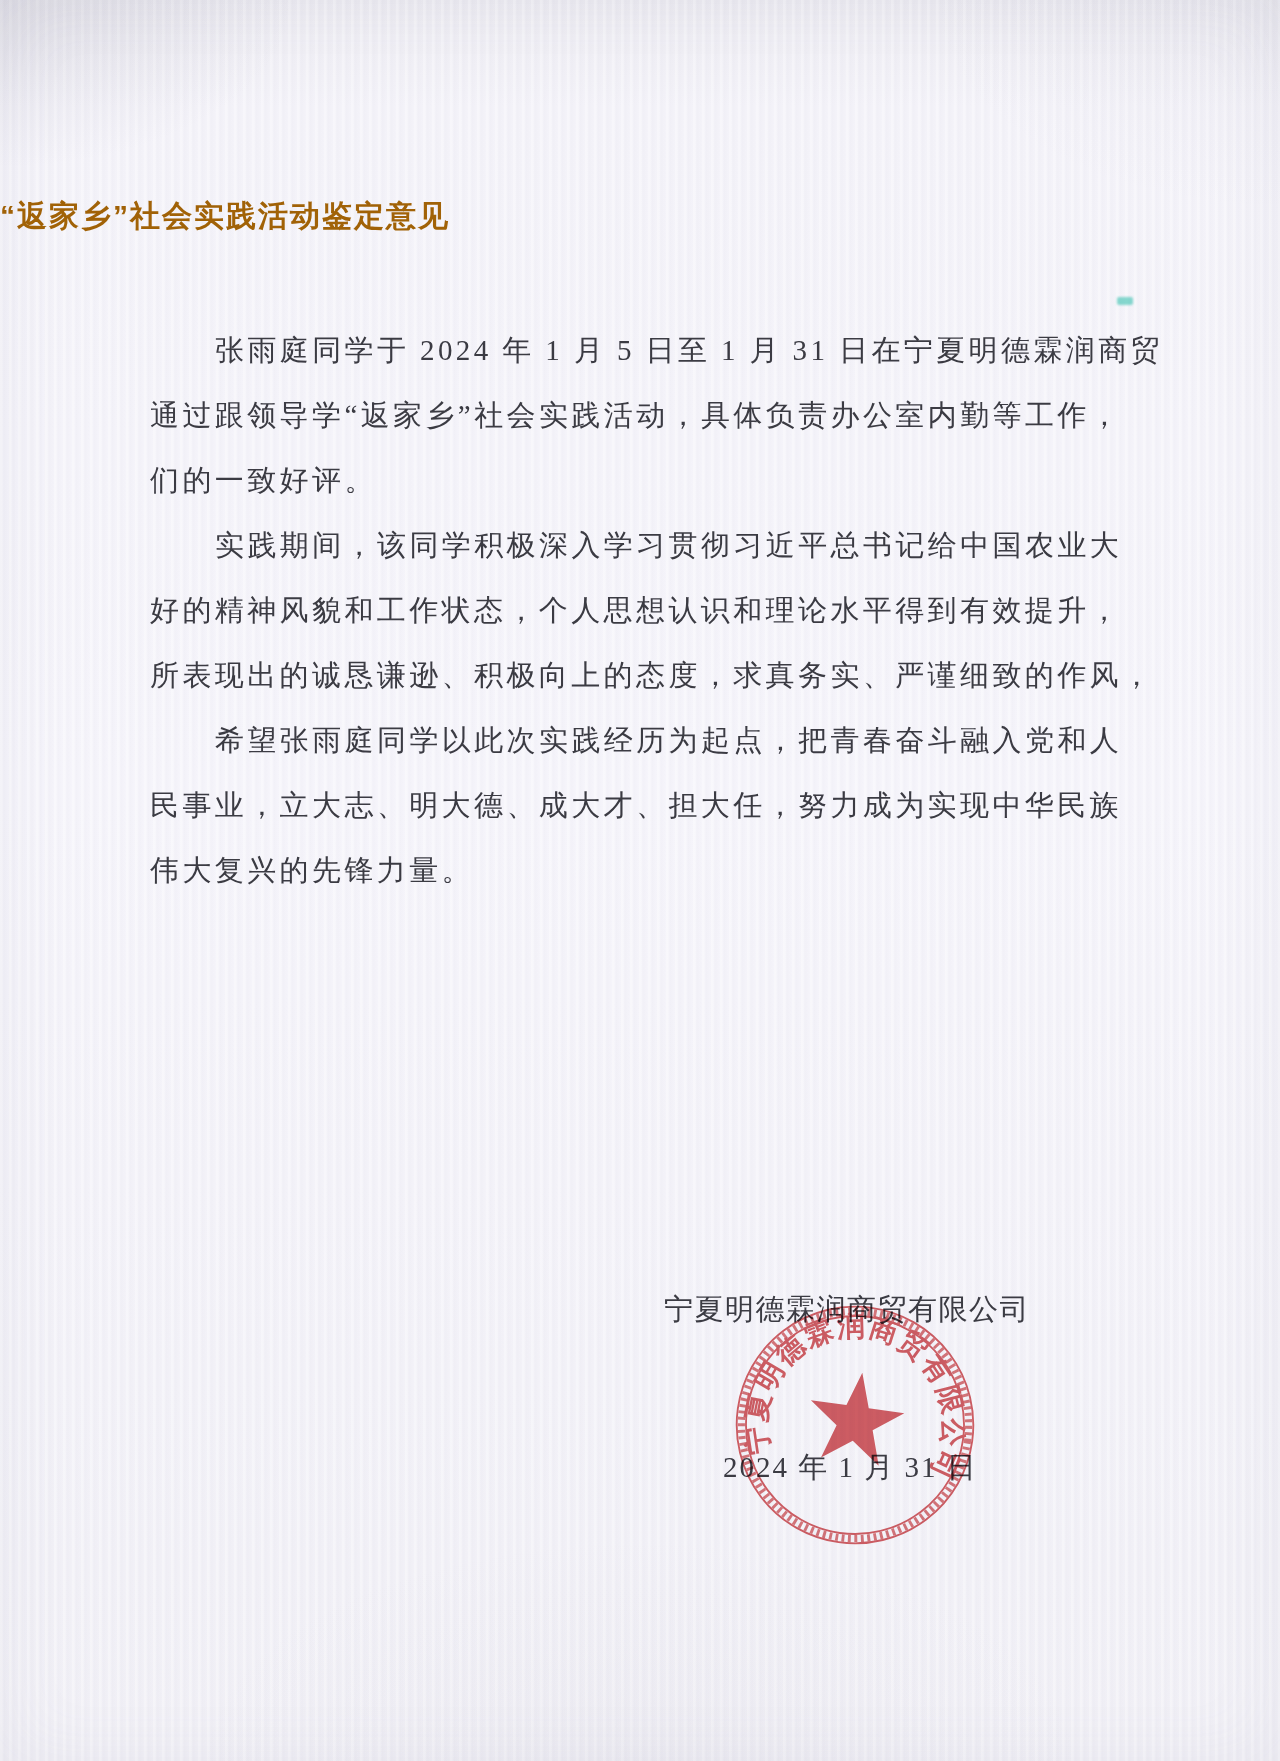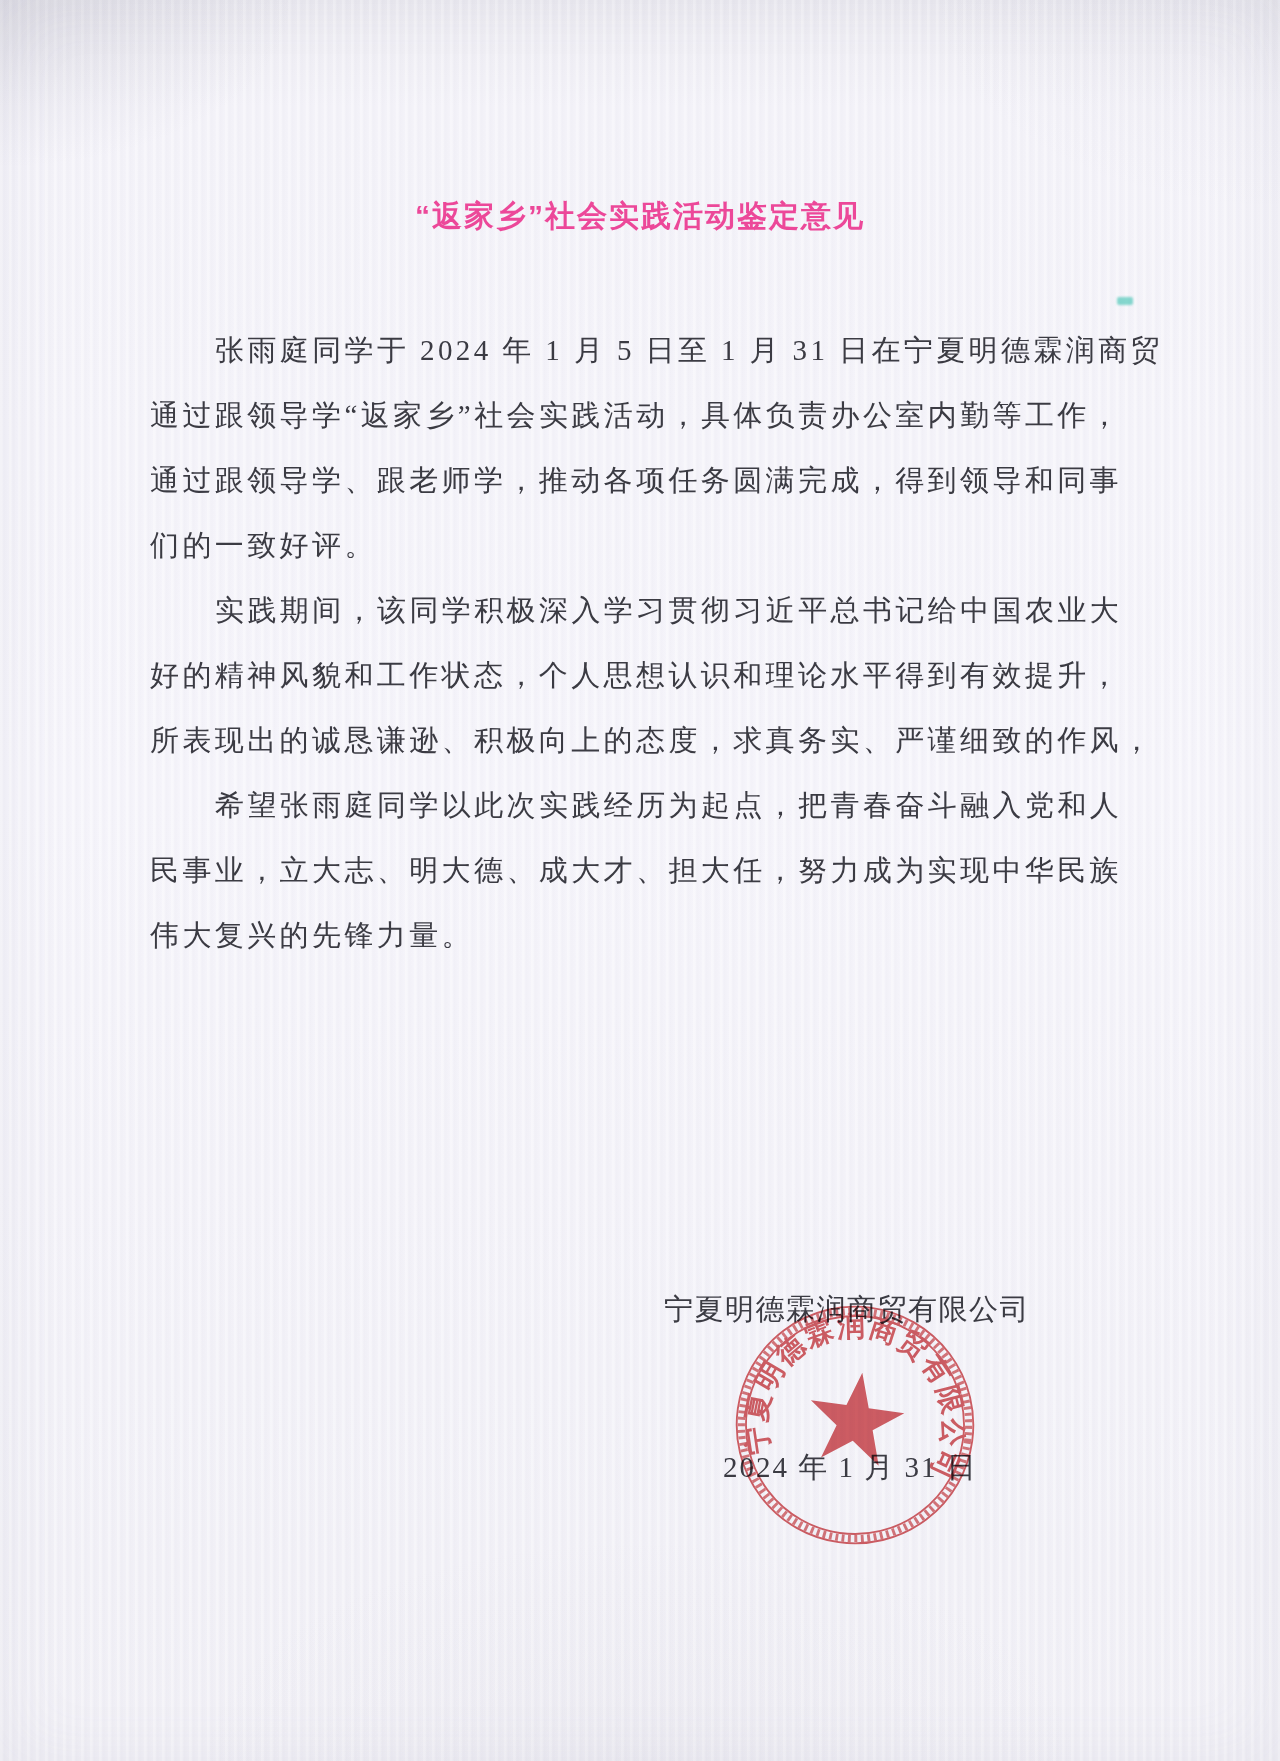--- a/index.html
+++ b/index.html
@@ -31,24 +31,24 @@
   }
   .scan-artifact {
     position: absolute; left: 1117px; top: 297px; width: 16px; height: 8px;
     background: rgba(40,190,170,0.55);
     border-radius: 2px;
     filter: blur(1px);
   }
 
   .title {
     position: absolute; left: 0; right: 0; top: 196px;
-    margin: 0; text-align: center;
+    margin: 0; text-align: left;
     font-family: "Liberation Sans", "DejaVu Sans", sans-serif;
     font-weight: 700; font-size: 30px; letter-spacing: 2px;
-    color: #ec4899;
+    color: #a16207;
   }
 
   .body-text {
     position: absolute; left: 150px; width: 990px; top: 318px;
   }
   .line {
     height: 65px; line-height: 65px;
     font-size: 29px; letter-spacing: 3.4px;
     white-space: nowrap;
     color: #3b3b43;
@@ -86,21 +86,20 @@
 
 <div class="paper-texture"></div>
 <div class="corner-shade"></div>
 <div class="scan-artifact"></div>
 
 <h1 class="title">“返家乡”社会实践活动鉴定意见</h1>
 
 <div class="body-text">
   <div class="line indent">张雨庭同学于 2024 年 1 月 5 日至 1 月 31 日在宁夏明德霖润商贸</div>
   <div class="line">通过跟领导学“返家乡”社会实践活动，具体负责办公室内勤等工作，</div>
-  <div class="line">通过跟领导学、跟老师学，推动各项任务圆满完成，得到领导和同事</div>
   <div class="line">们的一致好评。</div>
   <div class="line indent">实践期间，该同学积极深入学习贯彻习近平总书记给中国农业大</div>
   <div class="line">好的精神风貌和工作状态，个人思想认识和理论水平得到有效提升，</div>
   <div class="line">所表现出的诚恳谦逊、积极向上的态度，求真务实、严谨细致的作风，</div>
   <div class="line indent">希望张雨庭同学以此次实践经历为起点，把青春奋斗融入党和人</div>
   <div class="line">民事业，立大志、明大德、成大才、担大任，努力成为实现中华民族</div>
   <div class="line">伟大复兴的先锋力量。</div>
 </div>
 
 <div class="sig-company">宁夏明德霖润商贸有限公司</div>

